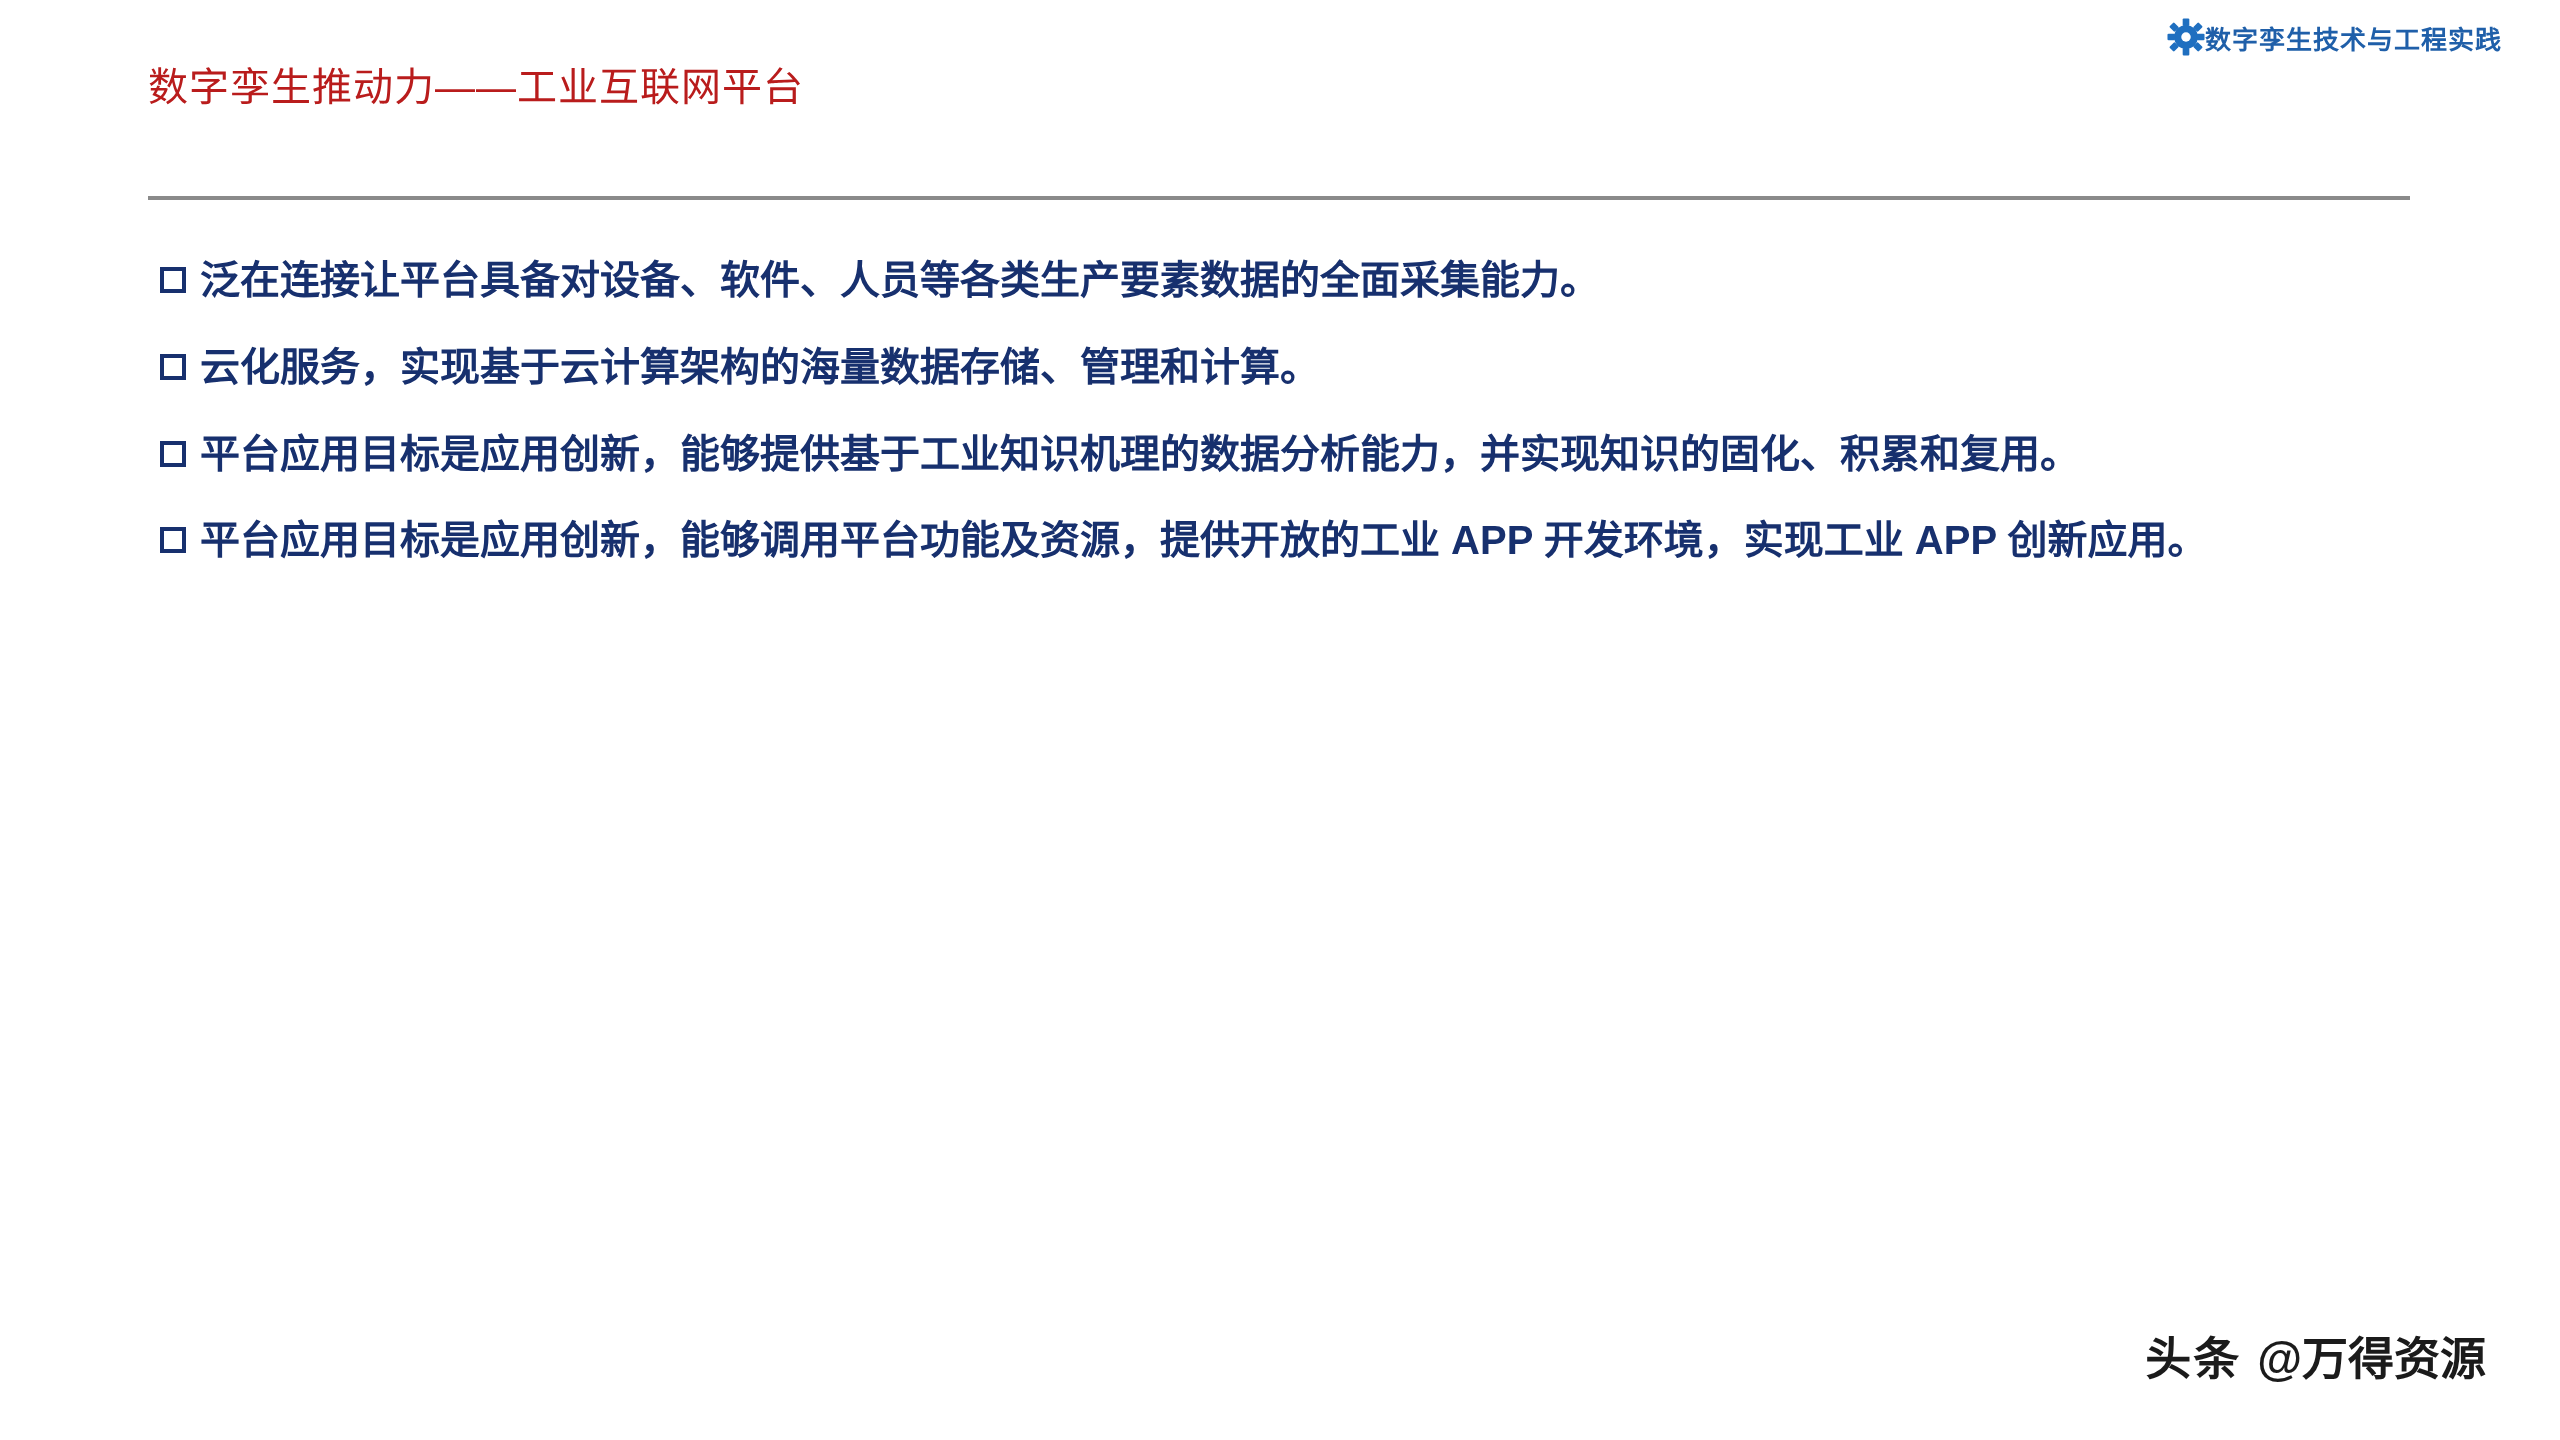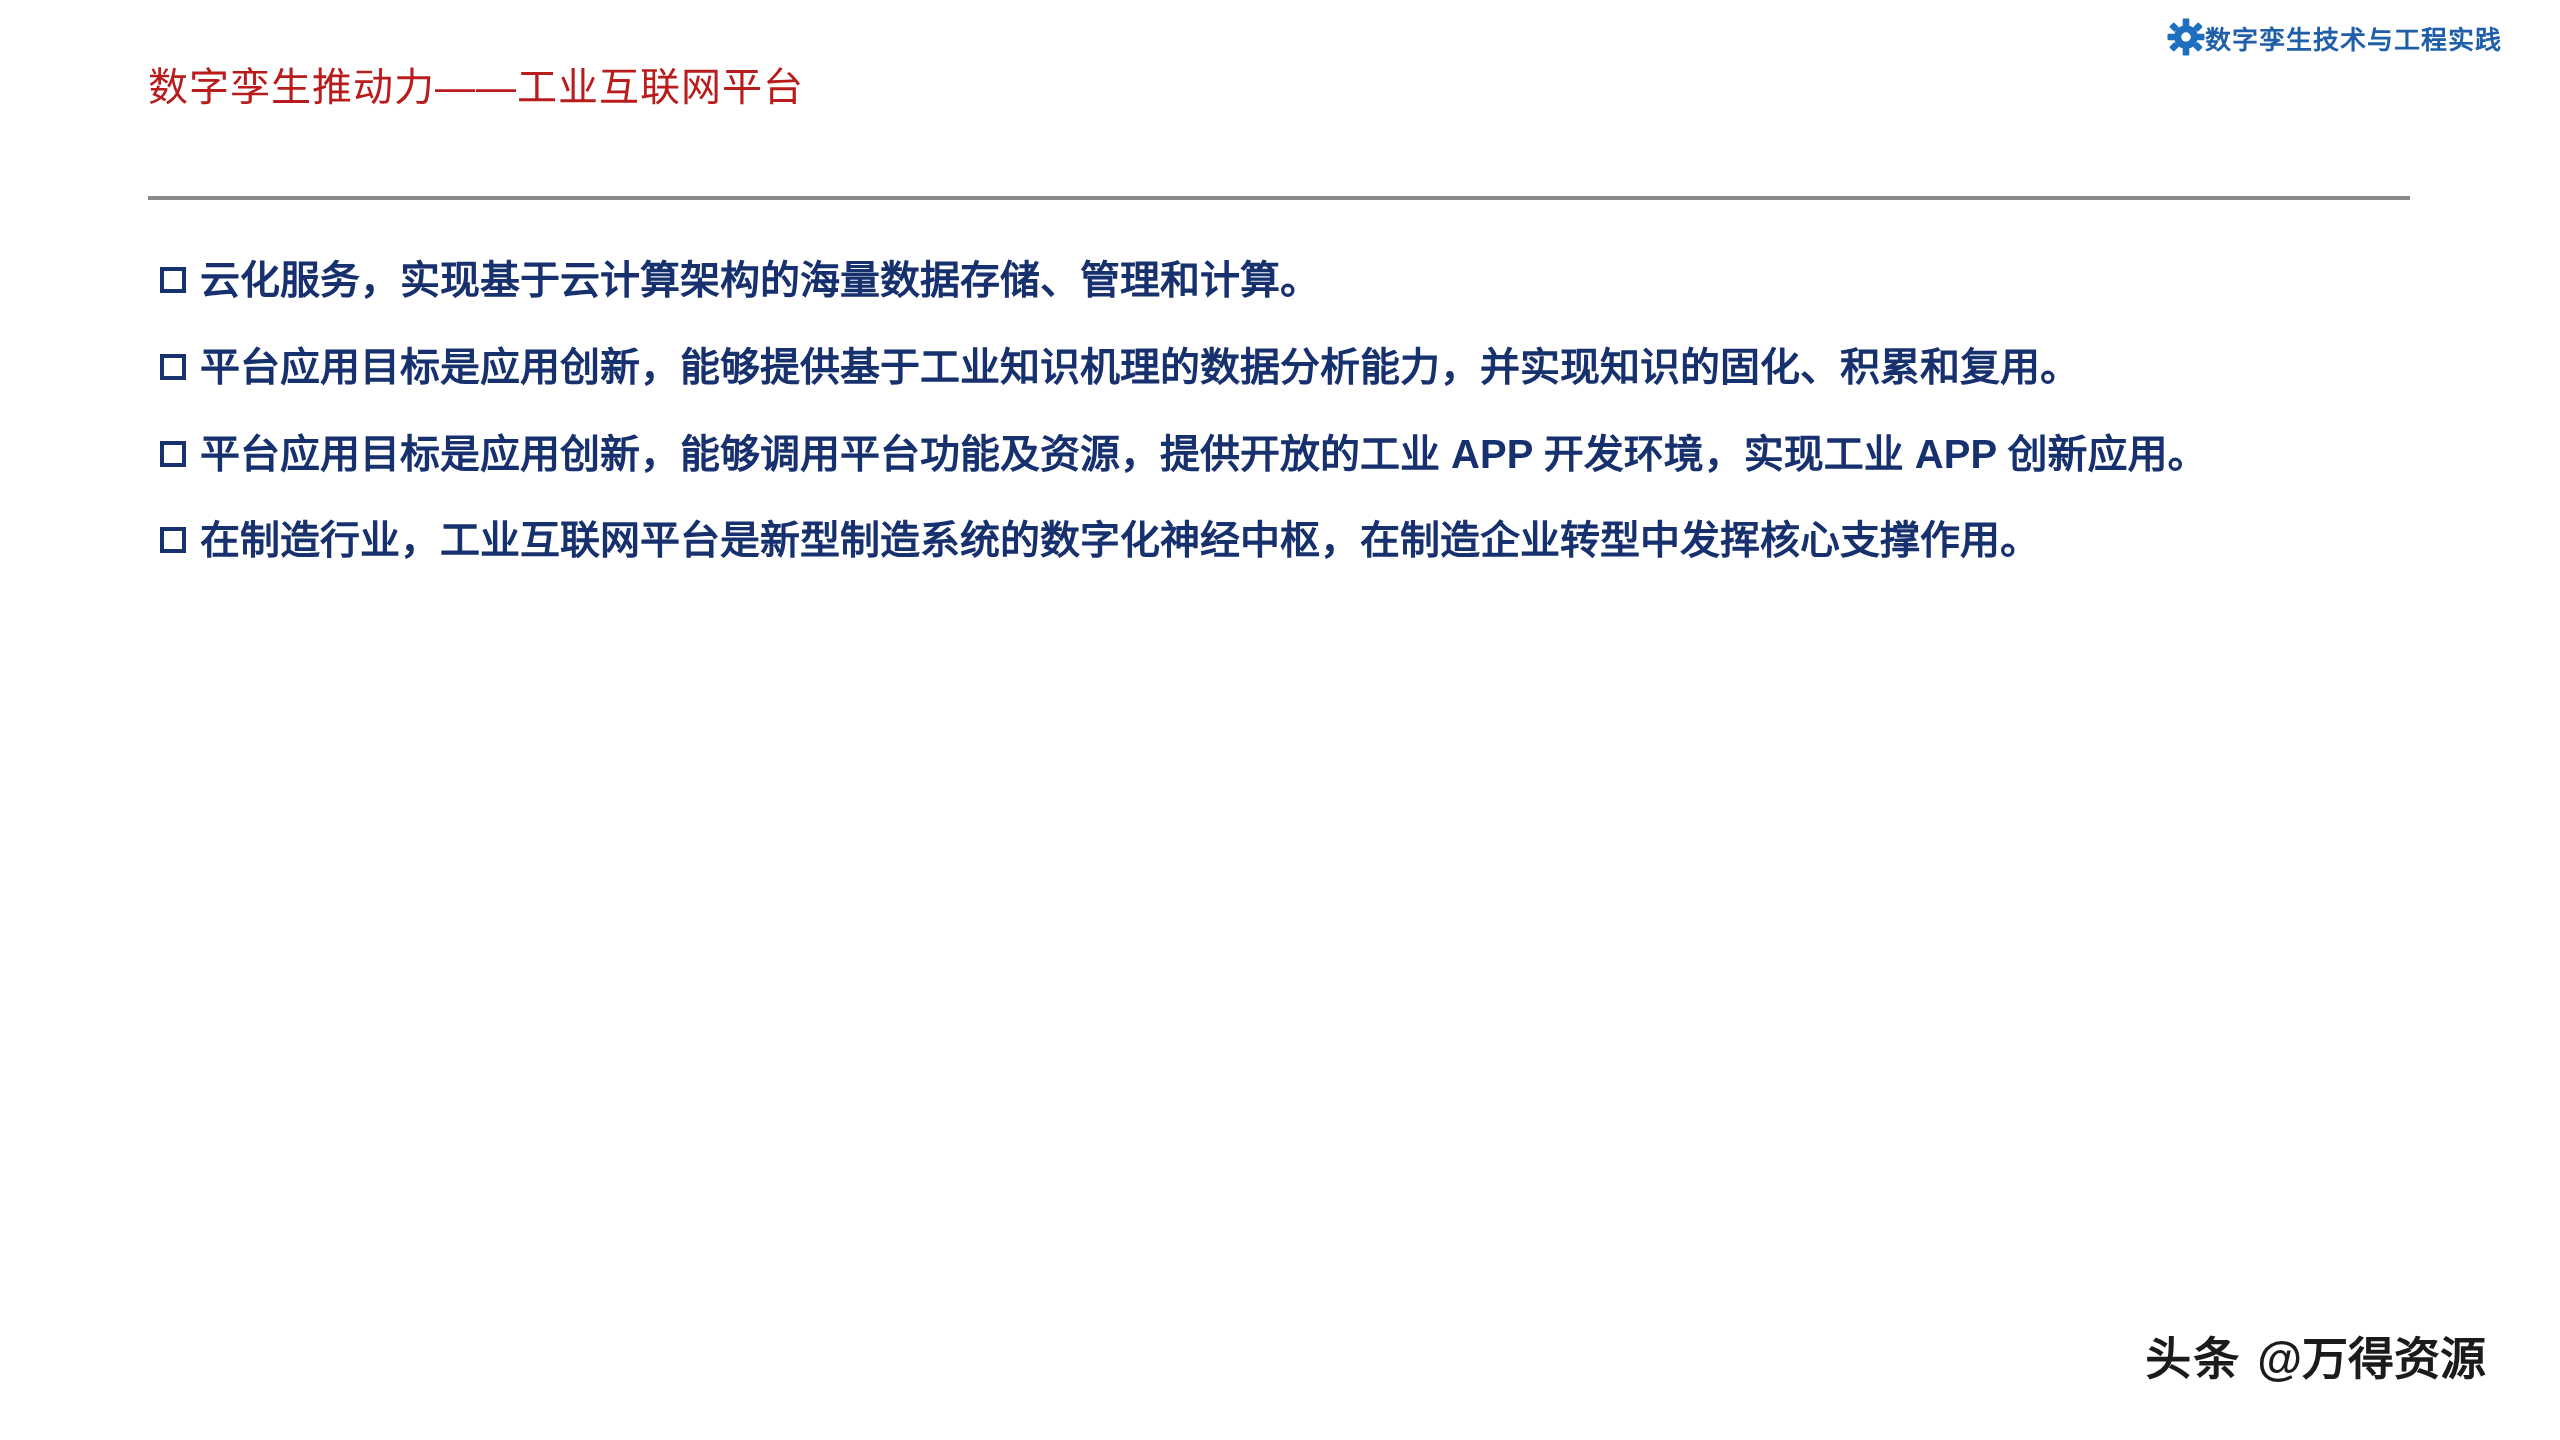--- a/index.html
+++ b/index.html
@@ -136,39 +136,39 @@
   </svg>
   <span class="brand-text">数字孪生技术与工程实践</span>
 </div>
 
 <div class="slide-title">数字孪生推动力——工业互联网平台</div>
 <div class="title-rule"></div>
 
 <div class="bullets">
 
 
+  <div class="bullet">
+    <span class="bullet-mark blue"></span>
+    <span class="bullet-text">泛在连接让平台具备对设备、软件、人员等各类生产要素数据的全面采集能力。</span>
+  </div>
 
   <div class="bullet">
     <span class="bullet-mark blue"></span>
     <span class="bullet-text">云化服务，实现基于云计算架构的海量数据存储、管理和计算。</span>
   </div>
 
   <div class="bullet">
     <span class="bullet-mark blue"></span>
     <span class="bullet-text">平台应用目标是应用创新，能够提供基于工业知识机理的数据分析能力，并实现知识的固化、积累和复用。</span>
   </div>
 
   <div class="bullet">
     <span class="bullet-mark blue"></span>
     <span class="bullet-text">平台应用目标是应用创新，能够调用平台功能及资源，提供开放的工业 APP 开发环境，实现工业 APP 创新应用。</span>
   </div>
 
-  <div class="bullet">
-    <span class="bullet-mark blue"></span>
-    <span class="bullet-text">在制造行业，工业互联网平台是新型制造系统的数字化神经中枢，在制造企业转型中发挥核心支撑作用。</span>
-  </div>
 
 </div>
 
 <div class="watermark">
   <span class="wm-logo">头条</span>
   <span>@万得资源</span>
 </div>
 
 </body></html>

